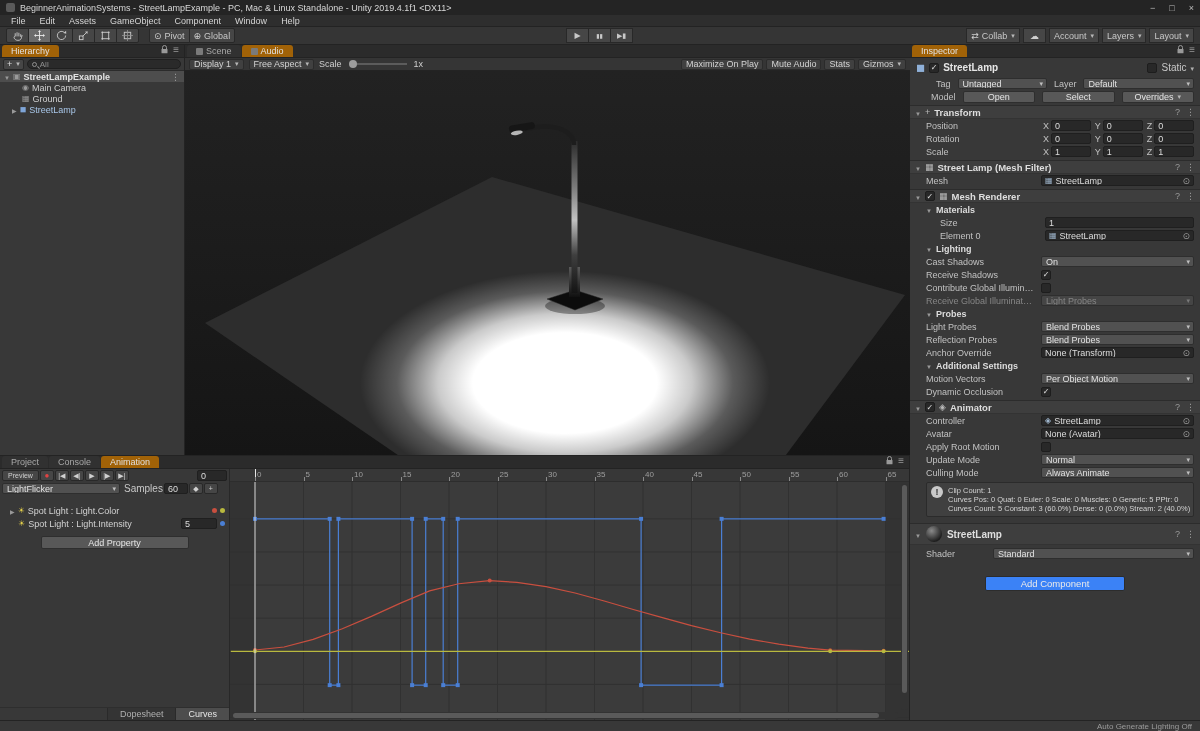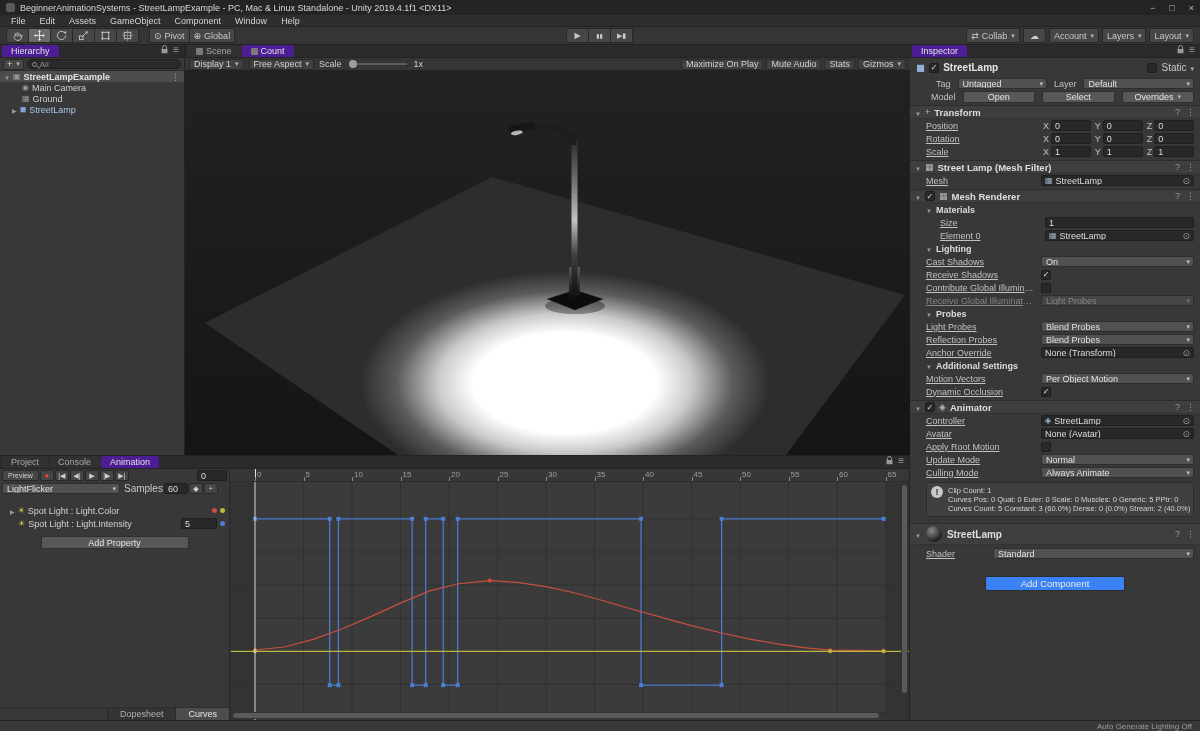--- a/index.html
+++ b/index.html
@@ -28,21 +28,21 @@
   #right-tools { margin-left:auto; display:flex; gap:4px; }
   .dd-arrow::after { content:"▾"; font-size:7px; color:#b8b8b8; margin-left:4px; }
 
   
   #main { position:absolute; top:45px; left:0; width:1200px; height:675px; }
   .panel { position:absolute; background:#383838; }
   .tabstrip { height:13px; background:#2b2b2b; border-bottom:1px solid #232323;
               display:flex; align-items:flex-end; padding-left:2px; }
   .tab { height:12px; padding:0 9px; margin-right:1px; background:#313131; color:#a8a8a8;
          display:flex; align-items:center; gap:3px; border-radius:3px 3px 0 0; font-size:9px; }
-  .tab.active { background:#4c1d95; color:#e0e0e0; }
+  .tab.active { background:#a16207; color:#e0e0e0; }
   .tab-ic { width:7px; height:7px; background:#7a7a7a; border-radius:1px; }
   .strip-icons { margin-left:auto; display:flex; align-items:center; gap:5px; padding:0 5px 2px 0; color:#999; }
 
   
   #hierarchy-panel { left:0; top:0; width:185px; height:410px; border-right:1px solid #232323; }
   .h-toolbar { height:13px; border-bottom:1px solid #2b2b2b; display:flex; align-items:center; gap:3px; padding:0 3px; }
   .mini-dd { height:11px; background:#464646; border:1px solid #282828; border-radius:2px;
              display:flex; align-items:center; padding:0 3px; color:#ddd; font-size:9px; }
   .searchbox { flex:1; height:10px; background:#2a2a2a; border:1px solid #1f1f1f; border-radius:5px;
                display:flex; align-items:center; gap:3px; padding:0 4px; color:#8f8f8f; font-size:8px; }
@@ -126,21 +126,21 @@
   .arrow-glyph::after { content:"▾"; font-size:7px; color:#b0b0b0; }
   .irow { height:13px; display:flex; align-items:center; gap:7px; padding:0 6px 0 16px; font-size:9px; }
   .minilabel { color:#c2c2c2; flex:none; }
   .grow { flex:1; min-width:0; }
   .btn { height:12px; flex:1; background:#585858; border:1px solid #2e2e2e; border-radius:2px;
          display:flex; align-items:center; justify-content:center; color:#e4e4e4; font-size:9px; }
   .comp-header { height:14px; margin-top:2px; background:#3e3e3e; border-top:1px solid #2c2c2c; border-bottom:1px solid #333;
                  display:flex; align-items:center; gap:4px; padding:0 5px; font-weight:bold; color:#dedede; font-size:9.5px; }
   .comp-icon { color:#b8b8b8; font-size:9px; font-weight:normal; }
   .hdr-icons { margin-left:auto; display:flex; gap:6px; color:#9a9a9a; font-weight:normal; font-size:9px; }
-  .ilabel { width:108px; flex:none; white-space:nowrap; overflow:hidden; text-overflow:ellipsis; color:#c2c2c2;text-decoration:underline; }
+  .ilabel { width:108px; flex:none; white-space:nowrap; overflow:hidden; text-overflow:ellipsis; color:#c2c2c2; }
   .vec { flex:1; display:flex; align-items:center; gap:2px; min-width:0; }
   .axis { color:#c2c2c2; margin-left:2px; }
   .vec .field { flex:1; min-width:0; }
   .objfield { height:11px; background:#282828; border:1px solid #1f1f1f; border-radius:2px;
               display:flex; align-items:center; gap:3px; padding:0 3px; color:#dcdcdc; overflow:hidden; white-space:nowrap; }
   .objfield .obj-ic { font-size:8px; color:#9fb6cd; }
   .objfield .picker { margin-left:auto; color:#9a9a9a; }
   .subhead { font-weight:bold; color:#dcdcdc; gap:4px; }
   .indent2 { padding-left:30px;align-items:center; }
   .disabled, .disabled * { color:#868686 !important; }
@@ -321,21 +321,21 @@
   </div>
 
   <div class="panel" id="game-panel">
     <div class="tabstrip">
       <div class="tab">
         <span class="tab-ic"></span>
         <span>Scene</span>
       </div>
       <div class="tab active">
         <span class="tab-ic"></span>
-        <span>Count</span>
+        <span>Audio</span>
       </div>
     </div>
     <div class="game-toolbar">
       <div class="flat-dd dd-arrow">
           <span>Display 1</span>
         </div>
       <div class="flat-dd dd-arrow">
           <span>Free Aspect</span>
         </div>
       <span>Scale</span>

